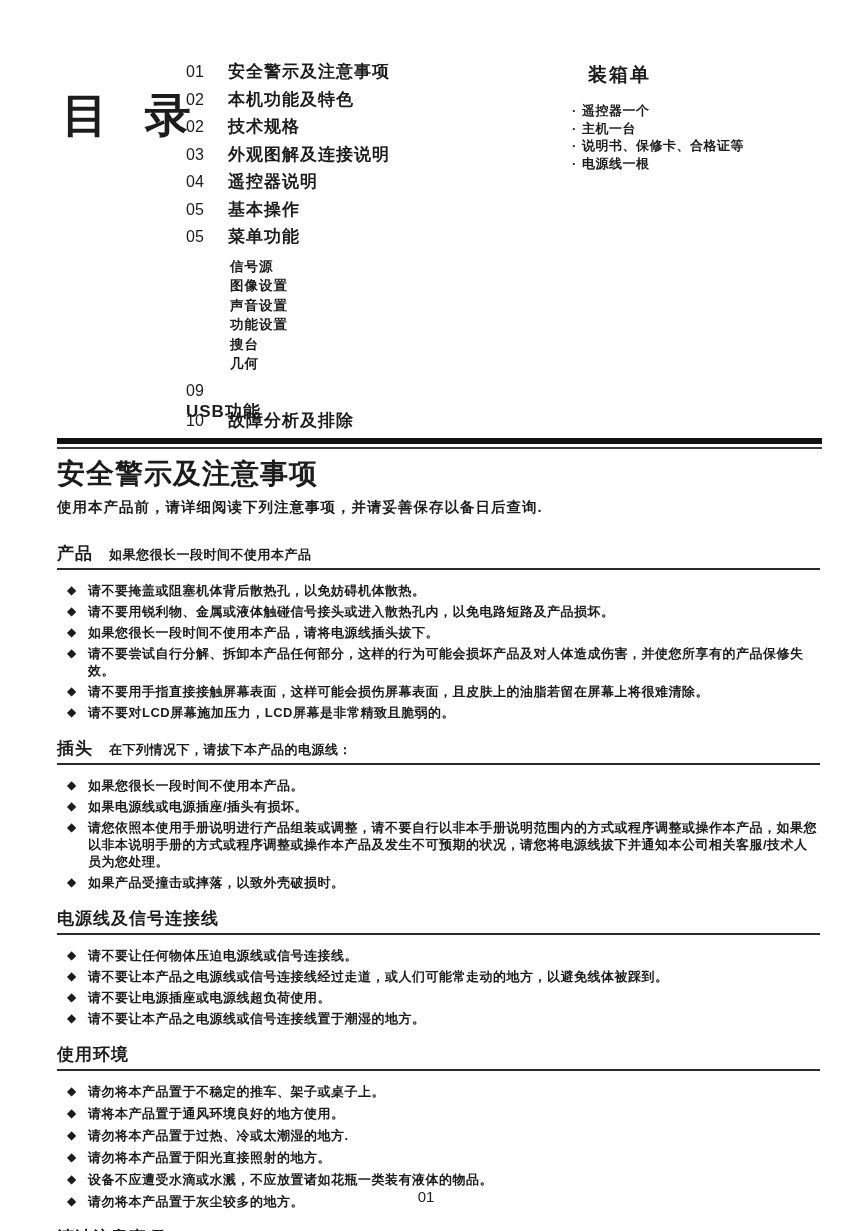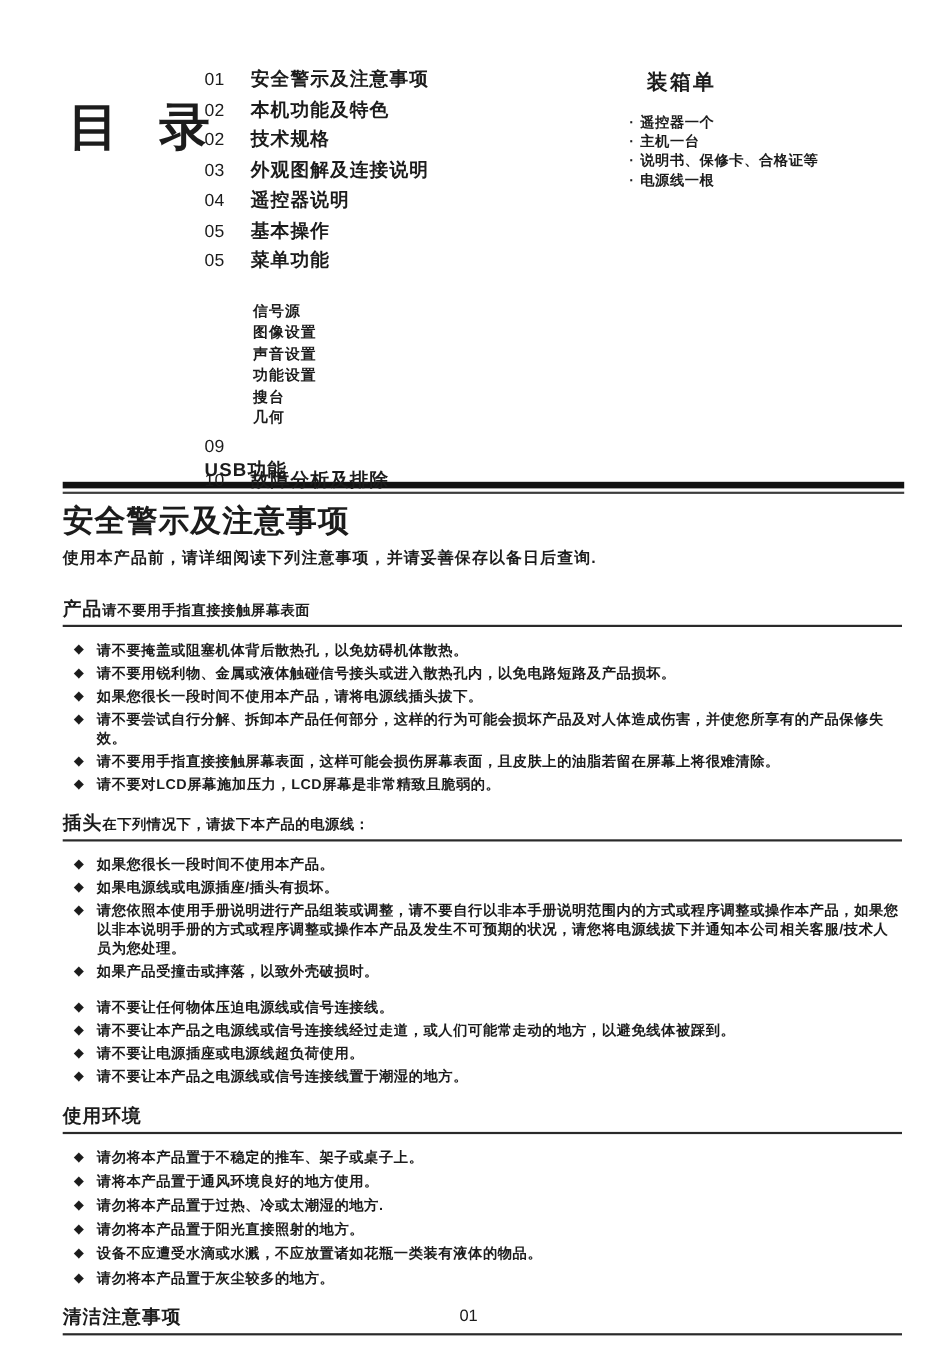--- a/index.html
+++ b/index.html
@@ -15,40 +15,40 @@
   .top-area{position:relative;height:438px;}
   .toc-title{
     position:absolute;left:62px;top:54px;
     font-size:46px;font-weight:bold;letter-spacing:12px;white-space:nowrap;
   }
   .toc-list{position:absolute;left:186px;top:60px;list-style:none;margin:0;padding:0;}
   .toc-item{display:flex;align-items:baseline;height:27.5px;}
   .toc-num{width:26px;font-size:16px;font-weight:400;margin-right:16px;flex:none;}
   .toc-label{font-size:17px;font-weight:bold;letter-spacing:1px;white-space:nowrap;}
   .toc-sub{margin-left:44px;font-size:13.5px;font-weight:bold;line-height:19.5px;letter-spacing:1px;}
-  .toc-sub.first{margin-top:20px;}
+  .toc-sub.first{margin-top:4px;}
   .toc-item.tail-first{margin-top:8px;flex-direction:column;}
   .packing{position:absolute;left:572px;top:62px;width:250px;}
   .packing-title{font-size:19px;font-weight:bold;margin:0 0 14px 16px;letter-spacing:2px;}
   .packing-list{list-style:none;margin:0;padding:0;}
   .packing-item{font-size:13px;font-weight:bold;line-height:17.5px;letter-spacing:0.5px;white-space:nowrap;}
   .dot{display:inline-block;width:10px;}
   
   .divider{margin:0 30px 0 57px;}
   .divider .thick{height:6px;background:#121212;}
   .divider .gap{height:3px;}
   .divider .thin{height:2px;background:#3d3d3d;}
   
   .safety{padding:0 32px 0 57px;}
   .safety-title{font-size:28px;font-weight:bold;margin:6px 0 0;letter-spacing:1px;}
   .safety-intro{font-size:14.5px;font-weight:bold;margin:5px 0 0;letter-spacing:1px;}
   .sec{margin-top:16px;}
   .sec.first{margin-top:25px;}
   .sec-head{
-    display:flex;align-items:baseline;gap:0;
+    display:flex;align-items:baseline;gap:16px;
     border-bottom:2px solid #2a2a2a;padding-bottom:3px;margin-top:8px;
   }
   .sec-label{font-size:17px;font-weight:bold;letter-spacing:1px;white-space:nowrap;}
   .sec-note{font-size:13px;font-weight:bold;letter-spacing:0.5px;}
   .bullets{list-style:none;margin:12px 0 13px;padding:0;}
   .bullet-item{
     position:relative;padding-left:31px;
     font-size:13px;font-weight:bold;line-height:17px;
     margin-bottom:4px;letter-spacing:0.5px;
   }
@@ -130,21 +130,21 @@
     <div class="thin"></div>
   </div>
 
   <section class="safety">
     <h2 class="safety-title">安全警示及注意事项</h2>
     <p class="safety-intro">使用本产品前，请详细阅读下列注意事项，并请妥善保存以备日后查询.</p>
 
     <div class="sec first">
       <div class="sec-head">
         <span class="sec-label">产品</span>
-        <span class="sec-note">请不要用手指直接接触屏幕表面</span>
+        <span class="sec-note">如果您很长一段时间不使用本产品</span>
       </div>
       <ul class="bullets">
         <li class="bullet-item"><span class="diamond">◆</span><span>请不要掩盖或阻塞机体背后散热孔，以免妨碍机体散热。</span></li>
         <li class="bullet-item"><span class="diamond">◆</span><span>请不要用锐利物、金属或液体触碰信号接头或进入散热孔内，以免电路短路及产品损坏。</span></li>
         <li class="bullet-item"><span class="diamond">◆</span><span>如果您很长一段时间不使用本产品，请将电源线插头拔下。</span></li>
         <li class="bullet-item"><span class="diamond">◆</span><span>请不要尝试自行分解、拆卸本产品任何部分，这样的行为可能会损坏产品及对人体造成伤害，并使您所享有的产品保修失效。</span></li>
         <li class="bullet-item"><span class="diamond">◆</span><span>请不要用手指直接接触屏幕表面，这样可能会损伤屏幕表面，且皮肤上的油脂若留在屏幕上将很难清除。</span></li>
         <li class="bullet-item"><span class="diamond">◆</span><span>请不要对LCD屏幕施加压力，LCD屏幕是非常精致且脆弱的。</span></li>
       </ul>
     </div>
@@ -156,20 +156,23 @@
       </div>
       <ul class="bullets">
         <li class="bullet-item"><span class="diamond">◆</span><span>如果您很长一段时间不使用本产品。</span></li>
         <li class="bullet-item"><span class="diamond">◆</span><span>如果电源线或电源插座/插头有损坏。</span></li>
         <li class="bullet-item"><span class="diamond">◆</span><span>请您依照本使用手册说明进行产品组装或调整，请不要自行以非本手册说明范围内的方式或程序调整或操作本产品，如果您以非本说明手册的方式或程序调整或操作本产品及发生不可预期的状况，请您将电源线拔下并通知本公司相关客服/技术人员为您处理。</span></li>
         <li class="bullet-item"><span class="diamond">◆</span><span>如果产品受撞击或摔落，以致外壳破损时。</span></li>
       </ul>
     </div>
 
     <div class="sec">
+      <div class="sec-head">
+        <span class="sec-label">电源线及信号连接线</span>
+      </div>
       <ul class="bullets">
         <li class="bullet-item"><span class="diamond">◆</span><span>请不要让任何物体压迫电源线或信号连接线。</span></li>
         <li class="bullet-item"><span class="diamond">◆</span><span>请不要让本产品之电源线或信号连接线经过走道，或人们可能常走动的地方，以避免线体被踩到。</span></li>
         <li class="bullet-item"><span class="diamond">◆</span><span>请不要让电源插座或电源线超负荷使用。</span></li>
         <li class="bullet-item"><span class="diamond">◆</span><span>请不要让本产品之电源线或信号连接线置于潮湿的地方。</span></li>
       </ul>
     </div>
 
     <div class="sec">
       <div class="sec-head">

